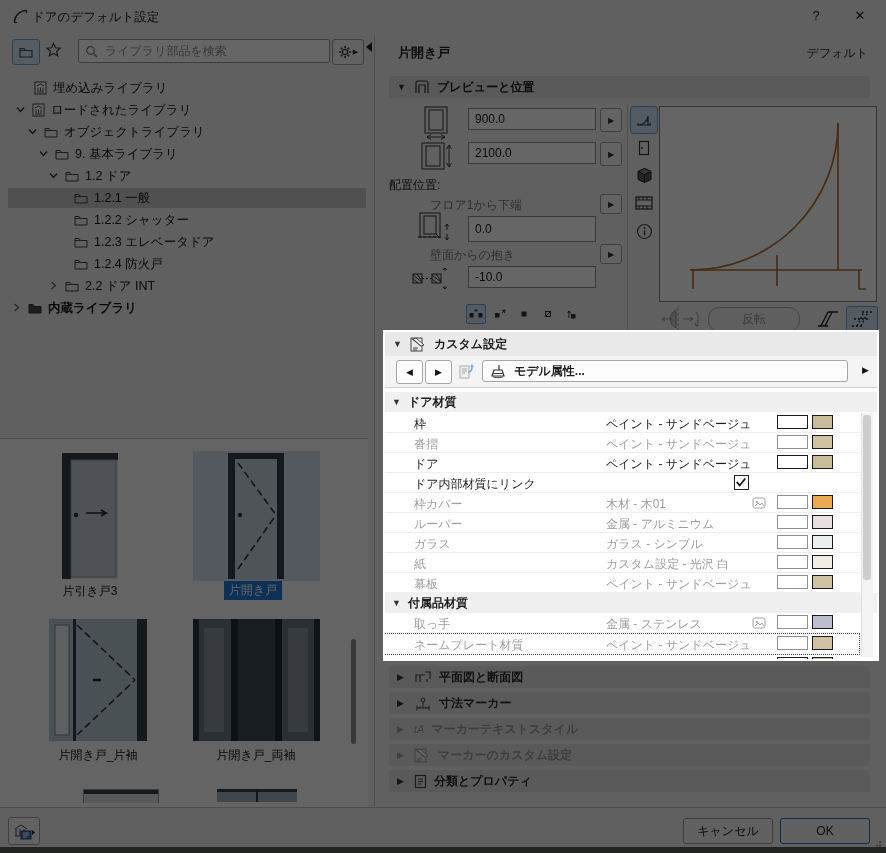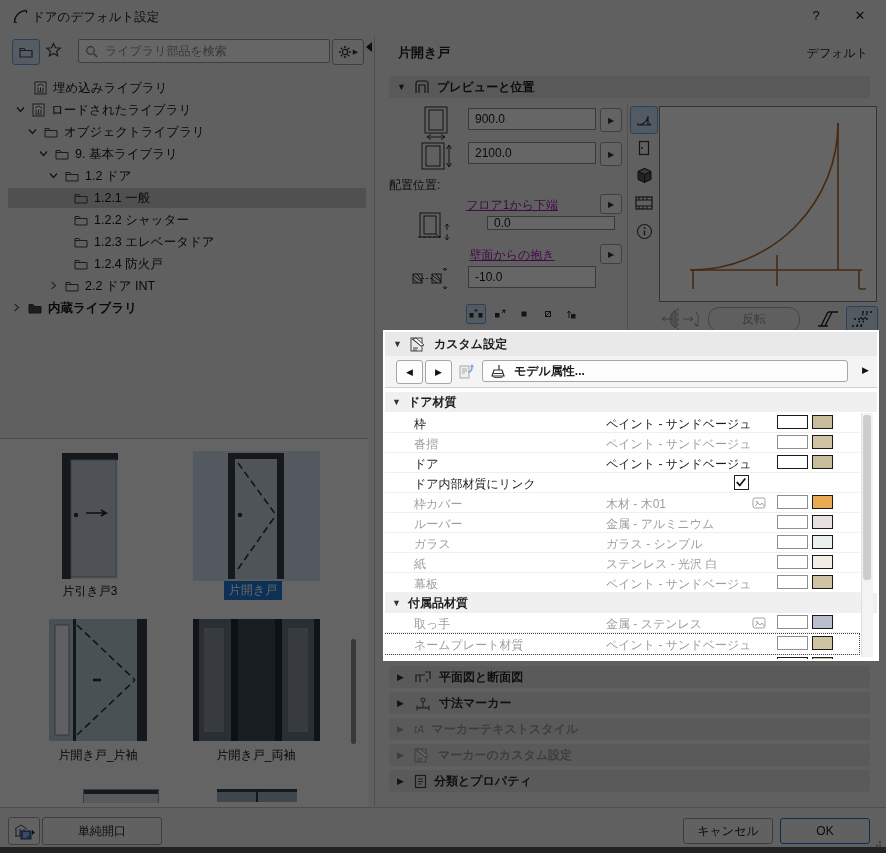--- a/index.html
+++ b/index.html
@@ -32,21 +32,21 @@
   .vline{width:1px;background:#c4c4c4;}
   .secbar{left:389px;width:481px;height:22px;background:#dedede;border-radius:2px;
           display:flex;align-items:center;gap:7px;padding-left:8px;box-sizing:border-box;}
   .secbar .lbl{font-weight:bold;font-size:12px;color:#1c1c1c;}
   .tri{font-size:9px;color:#333;width:10px;display:inline-block;}
   .field{background:#fff;border:1px solid #8f8f8f;box-sizing:border-box;display:flex;align-items:center;
          padding-left:6px;font-size:12px;color:#1a1a1a;}
   .spin{width:20px;height:22px;border:1px solid #9d9d9d;border-radius:3px;background:#f7f7f7;
         display:flex;align-items:center;justify-content:center;font-size:8px;color:#333;}
   .spin.sm{height:18px;}
-  .rlabel{font-size:12px;color:#a21caf;text-align:center;text-decoration:underline;}
+  .rlabel{font-size:12px;color:#737373;text-align:left;}
   .mini-btn{width:18px;height:18px;border:1px solid transparent;border-radius:2px;
             display:flex;align-items:center;justify-content:center;}
   .mini-btn.sel{background:#cfe3f4;border-color:#6ba3d6;}
   .strip-btn{left:630px;width:26px;height:26px;border:1px solid transparent;border-radius:3px;
              display:flex;align-items:center;justify-content:center;}
   .strip-btn.sel{background:#cfe3f4;border-color:#6ba3d6;}
   .canvas{left:659px;top:106px;width:218px;height:196px;background:#fcfcfc;border:1px solid #7f7f7f;box-sizing:border-box;}
   .flipbtn{left:708px;top:307px;width:90px;height:23px;border:1px solid #ababab;border-radius:11px;
            background:#ededed;color:#9a9a9a;display:flex;align-items:center;justify-content:center;font-size:12px;}
   .wallbtn{top:306px;width:30px;height:24px;border:1px solid transparent;border-radius:3px;
@@ -361,21 +361,20 @@
   <div class="abs sq-btn" style="left:8px;top:817px;width:30px;height:26px;">
     <span>
       <svg width="22" height="20" viewBox="0 0 22 20">
           <path d="M2 8l6-4 6 4M3 8v7M7 8v7M11 8v7M2 15h12" stroke="#444" fill="none"></path>
           <rect x="8" y="10" width="10" height="8" fill="#3b78c3" stroke="#26508a"></rect>
           <path d="M10 12h6M10 14h6M10 16h4" stroke="#fff" stroke-width="1"></path>
           <path d="M19 9l3 2.5-3 2.5z" fill="#222"></path>
         </svg>
     </span>
   </div>
-  <div class="abs fbtn" style="left:42px;top:817px;width:118px;height:26px;">単純開口</div>
 
   <div class="abs bold" style="left:398px;top:44px;font-size:13px;">片開き戸</div>
   <div class="abs" style="left:700px;top:45px;width:168px;text-align:right;">デフォルト</div>
 
   <div class="abs secbar" style="top:76px;">
     <span class="tri">▼</span>
     <span>
       <svg width="16" height="14" viewBox="0 0 16 14">
           <path d="M2 13V3a2 2 0 0 1 2-2h8a2 2 0 0 1 2 2v10M5 13V5h6v8" fill="none" stroke="#333" stroke-width="1.2"></path>
         </svg>
@@ -409,21 +408,21 @@
   <div class="abs spin sm" style="left:600px;top:194px;">▶</div>
   <span class="abs" style="left:416px;top:212px;">
     <svg width="38" height="32" viewBox="0 0 38 32">
         <rect x="4" y="1" width="20" height="24" fill="none" stroke="#333"></rect>
         <rect x="8" y="4" width="12" height="18" fill="none" stroke="#333"></rect>
         <path d="M2 25h24" stroke="#333" stroke-dasharray="3 2"></path>
         <path d="M20 22l4 4" stroke="#333"></path>
         <path d="M31 18v-6M31 12l-2 2.5M31 12l2 2.5M31 22v6M31 28l-2-2.5M31 28l2-2.5" stroke="#333" fill="none"></path>
       </svg>
   </span>
-  <div class="abs field" style="left:468px;top:216px;width:128px;height:14px;margin-left:19px;">0.0</div>
+  <div class="abs field" style="left:468px;top:216px;width:128px;height:26px;">0.0</div>
 
   <div class="abs rlabel" style="left:430px;top:247px;width:164px;">壁面からの抱き</div>
   <div class="abs spin sm" style="left:600px;top:244px;">▶</div>
   <span class="abs" style="left:412px;top:266px;">
     <svg width="42" height="26" viewBox="0 0 42 26">
         <g stroke="#333" fill="none">
           <rect x="1" y="8" width="9" height="9"></rect>
           <path d="M1 9l9 7M1 13l5 4M5 8l5 7"></path>
           <rect x="20" y="8" width="9" height="9"></rect>
           <path d="M20 9l9 7M20 13l5 4M24 8l5 7"></path>
@@ -645,21 +644,21 @@
       <span class="sw color" style="background: rgb(234, 241, 237);"></span>
     </div>
     <div class="abs mrow dis" style="top:181px;">
       <span class="mname">ルーバー</span>
       <span class="mval">金属 - アルミニウム</span>
       <span class="sw white"></span>
       <span class="sw color" style="background: rgb(232, 223, 223);"></span>
     </div>
     <div class="abs mrow dis" style="top:221px;">
       <span class="mname">紙</span>
-      <span class="mval">ステンレス - 光沢 白</span>
+      <span class="mval">カスタム設定 - 光沢 白</span>
       <span class="sw white"></span>
       <span class="sw color" style="background: rgb(240, 237, 229);"></span>
     </div>
     <div class="abs mrow dis" style="top:241px;">
       <span class="mname">幕板</span>
       <span class="mval">ペイント - サンドベージュ</span>
       <span class="sw white"></span>
       <span class="sw color" style="background: rgb(207, 195, 163);"></span>
     </div>
 

